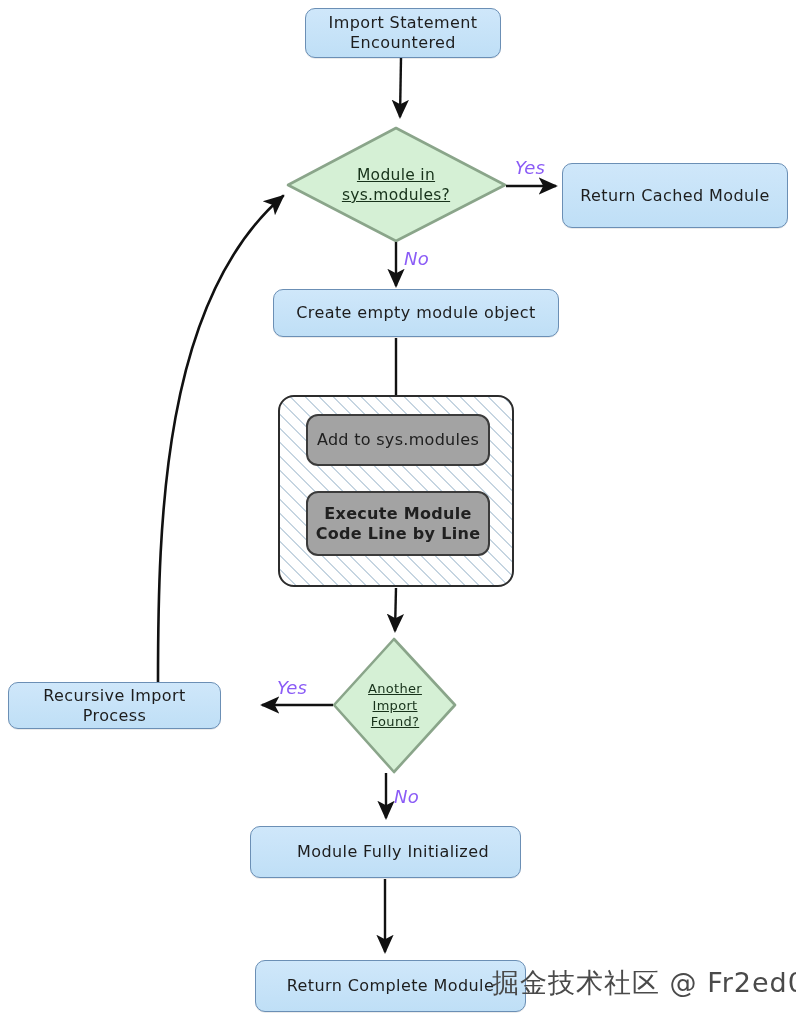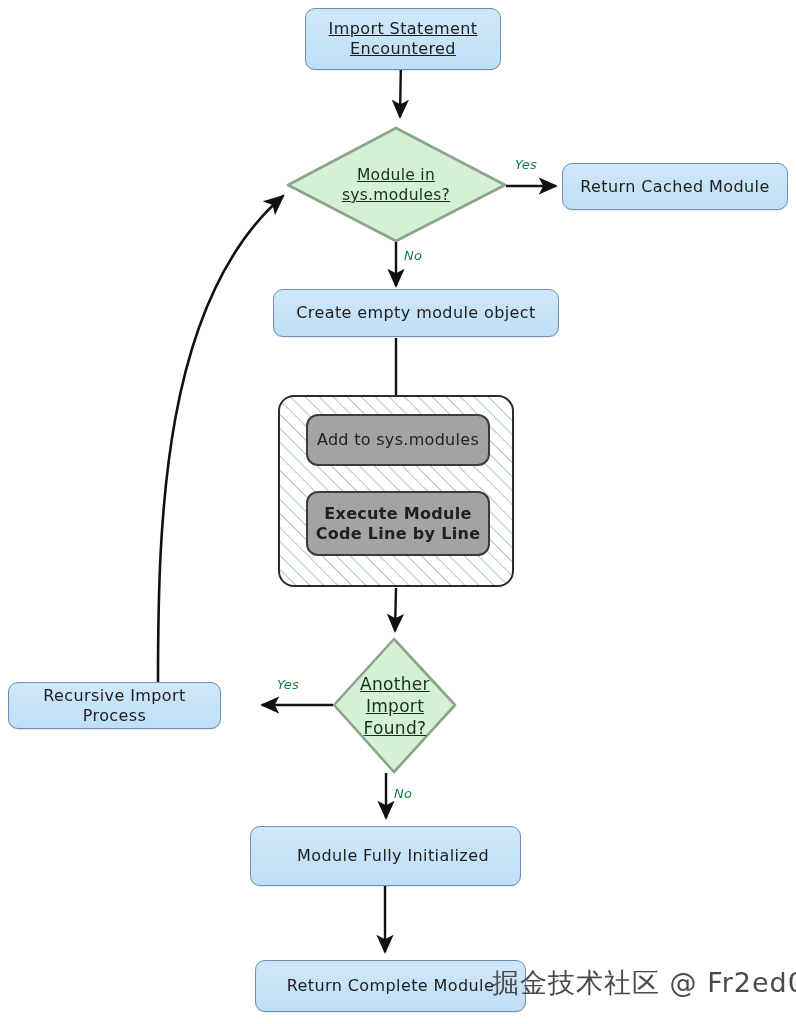--- a/index.html
+++ b/index.html
@@ -66,23 +66,23 @@
     color: #17321a;
     font-size: 15.5px;
     line-height: 1.3;
     white-space: pre-line;
     letter-spacing: 0.3px;
     pointer-events: none;
     text-decoration: underline;
   }
   .edge-label {
     position: absolute;
-    font-size: 13px;
+    font-size: 18px;
     font-style: italic;
-    color: #15803d;
+    color: #8b5cf6;
     font-family: "DejaVu Sans", sans-serif;
     letter-spacing: 0.2px;
   }
   .subgraph {
     position: absolute;
     box-sizing: border-box;
     border: 2.4px solid #2c2c2c;
     border-radius: 16px;
     background-color: #ffffff;
     background-image: repeating-linear-gradient(
@@ -135,42 +135,42 @@
 
     <path d="M386,773 L386,818" fill="none" stroke="#111111" stroke-width="2.4" marker-end="url(#arrowhead)"></path>
 
     <path d="M158,683 C158,520 163,300 283,196" fill="none" stroke="#111111" stroke-width="2.6" stroke-linecap="round" marker-end="url(#arrowhead)"></path>
 
     <path d="M385,879 L385,952" fill="none" stroke="#111111" stroke-width="2.4" marker-end="url(#arrowhead)"></path>
   </svg>
 
   <div class="subgraph" style="left:278px; top:395px; width:236px; height:192px;"></div>
 
-  <div class="node box" style="left:305px; top:8px; width:196px; height:62px;text-decoration:underline;">Import Statement
+  <div class="node box" style="left:305px; top:8px; width:196px; height:50px;">Import Statement
 Encountered</div>
 
-  <div class="node box" style="left:562px; top:163px; width:226px; height:47px;">Return Cached Module</div>
+  <div class="node box" style="left:562px; top:163px; width:226px; height:65px;">Return Cached Module</div>
 
   <div class="node box" style="left:273px; top:289px; width:286px; height:48px;">Create empty module object</div>
 
   <div class="node box-pink" style="left:306px; top:414px; width:184px; height:52px;">Add to sys.modules</div>
 
   <div class="node box-pink" style="left:306px; top:491px; width:184px; height:65px;font-weight:bold;">Execute Module
 Code Line by Line</div>
 
   <div class="node box" style="left:8px; top:682px; width:213px; height:47px;">Recursive Import Process</div>
 
-  <div class="node box" style="left:250px; top:826px; width:271px; height:60px;padding-left:15px;">Module Fully Initialized</div>
+  <div class="node box" style="left:250px; top:826px; width:271px; height:52px;padding-left:15px;">Module Fully Initialized</div>
 
   <div class="node box" style="left:255px; top:960px; width:271px; height:52px;">Return Complete Module</div>
 
   <div class="diamond-label" style="left:296px; top:150px; width:200px; height:70px;">Module in
 sys.modules?</div>
 
-  <div class="diamond-label" style="left:340px; top:670px; width:110px; height:72px; font-size:17px;">Another
+  <div class="diamond-label" style="left:340px; top:670px; width:110px; height:72px; font-size:13px;">Another
 Import
 Found?</div>
 
   <div class="edge-label" style="left:515px; top:157px;">Yes</div>
 
   <div class="edge-label" style="left:404px; top:248px;">No</div>
 
   <div class="edge-label" style="left:277px; top:677px;">Yes</div>
 
   <div class="edge-label" style="left:394px; top:786px;">No</div>

